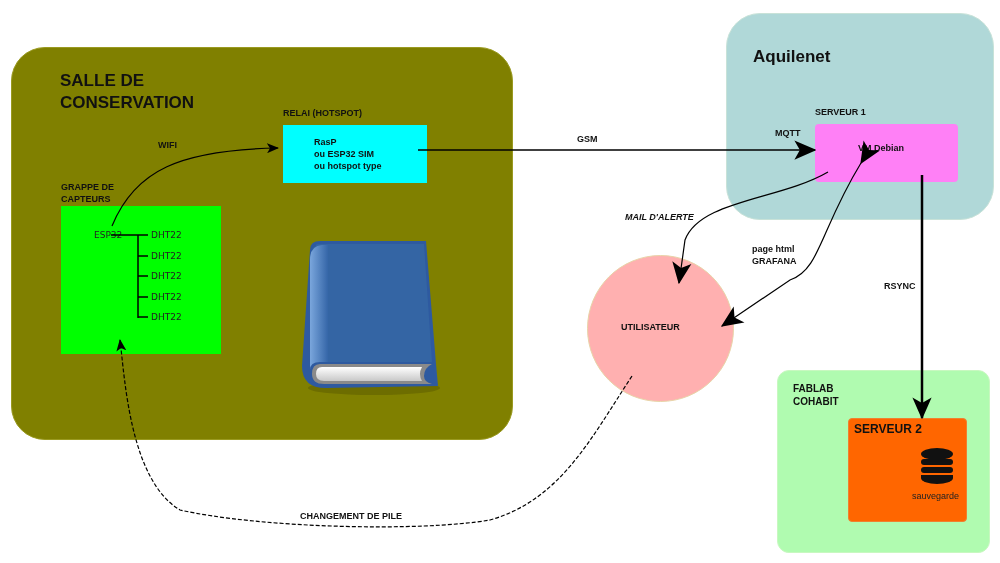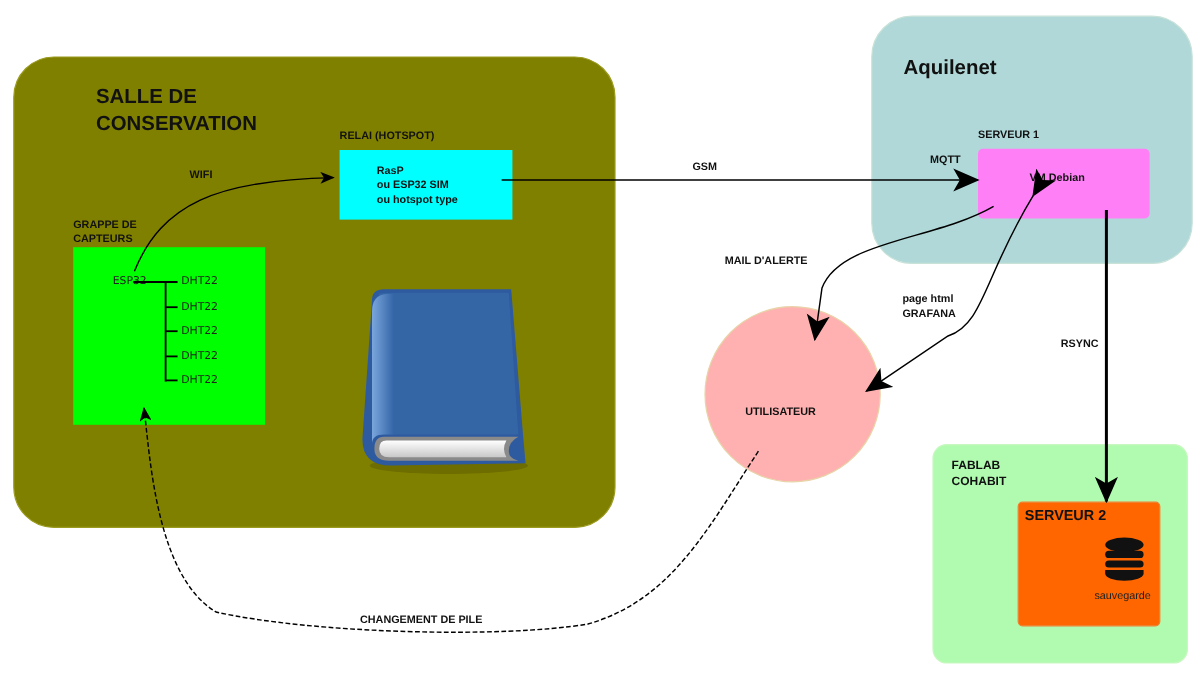--- a/index.html
+++ b/index.html
@@ -21,21 +21,21 @@
   #user-circle { left: 587px; top: 255px; width: 145px; height: 145px; border-radius: 50%; background: #ffb0b0; border: 1px solid #e8d4a8; }
   svg.overlay { position: absolute; left: 0; top: 0; width: 1000px; height: 563px; pointer-events: none; }
 </style>
 </head>
 <body>
 
 <div id="salle" class="zone"></div>
 <div id="datacenter" class="zone"></div>
 <div id="fablab" class="zone"></div>
 
-<div class="abs zone-title" style="left:60px;top:70px;margin-left:20px;">
+<div class="abs zone-title" style="left:60px;top:70px;">
   <div>SALLE DE</div>
   <div>CONSERVATION</div>
 </div>
 <div class="abs zone-title" style="left:753px;top:46px;">
   <div>Aquilenet</div>
 </div>
 <div class="abs label" style="left:793px;top:382px;font-size:10px;line-height:13px;">
   <div>FABLAB</div>
   <div>COHABIT</div>
 </div>
@@ -70,21 +70,21 @@
   <svg width="40" height="40" viewBox="0 0 40 40">
     <ellipse cx="20" cy="7" rx="16" ry="6" fill="#111"></ellipse>
     <rect x="4" y="12" width="32" height="6" rx="3" fill="#111"></rect>
     <rect x="4" y="20" width="32" height="6" rx="3" fill="#111"></rect>
     <path d="M4 28 h32 v3 a16 6 0 0 1 -32 0 z" fill="#111"></path>
   </svg>
 </div>
 <div class="abs" style="left:912px;top:491px;font-size:9px;color:#222;">sauvegarde</div>
 
 <div id="user-circle" class="abs"></div>
-<div class="abs label" style="left:621px;top:337px;">UTILISATEUR</div>
+<div class="abs label" style="left:621px;top:321px;">UTILISATEUR</div>
 
 <div class="abs" style="left:296px;top:236px;width:148px;height:162px;">
   <svg width="148" height="162" viewBox="0 0 148 162">
     <defs>
       <linearGradient id="pages" x1="0" y1="0" x2="0" y2="1">
         <stop offset="0" stop-color="#ffffff"></stop>
         <stop offset="1" stop-color="#c8c8c8"></stop>
       </linearGradient>
       <linearGradient id="spine" x1="0" y1="0" x2="1" y2="0">
         <stop offset="0" stop-color="#7aa6dc"></stop>
@@ -96,21 +96,21 @@
     <path d="M20 10 Q18 8 26 8 L128 8 L136 126 L24 126 Q14 126 14 134 L14 24 Q14 12 20 10 Z" fill="#3465a4"></path>
     <path d="M14 24 Q14 10 26 9 L32 9 L32 126 L24 126 Q14 126 14 134 Z" fill="url(#spine)"></path>
     <path d="M24 128 L136 128 Q128 132 128 140 Q128 146 136 148 L28 148 Q16 148 16 138 Q16 128 24 128 Z" fill="#8a8a8a"></path>
     <path d="M26 131 L126 131 Q122 138 126 145 L28 145 Q20 145 20 138 Q20 131 26 131 Z" fill="url(#pages)"></path>
   </svg>
 </div>
 
 <div class="abs label" style="left:158px;top:139px;">WIFI</div>
 <div class="abs label" style="left:577px;top:133px;">GSM</div>
 <div class="abs label" style="left:775px;top:127px;">MQTT</div>
-<div class="abs label" style="left:604px;top:211px;">MAIL D'ALERTE</div>
+<div class="abs label" style="left:625px;top:211px;font-style:italic;">MAIL D'ALERTE</div>
 <div class="abs label" style="left:752px;top:243px;">
   <div>page html</div>
   <div>GRAFANA</div>
 </div>
 <div class="abs label" style="left:884px;top:280px;">RSYNC</div>
 <div class="abs label" style="left:300px;top:510px;">CHANGEMENT DE PILE</div>
 
 <svg class="overlay" viewBox="0 0 1000 563">
   <defs>
     <marker id="arr" viewBox="0 0 12 10" refX="11" refY="5" markerWidth="12" markerHeight="10" orient="auto" markerUnits="userSpaceOnUse">

